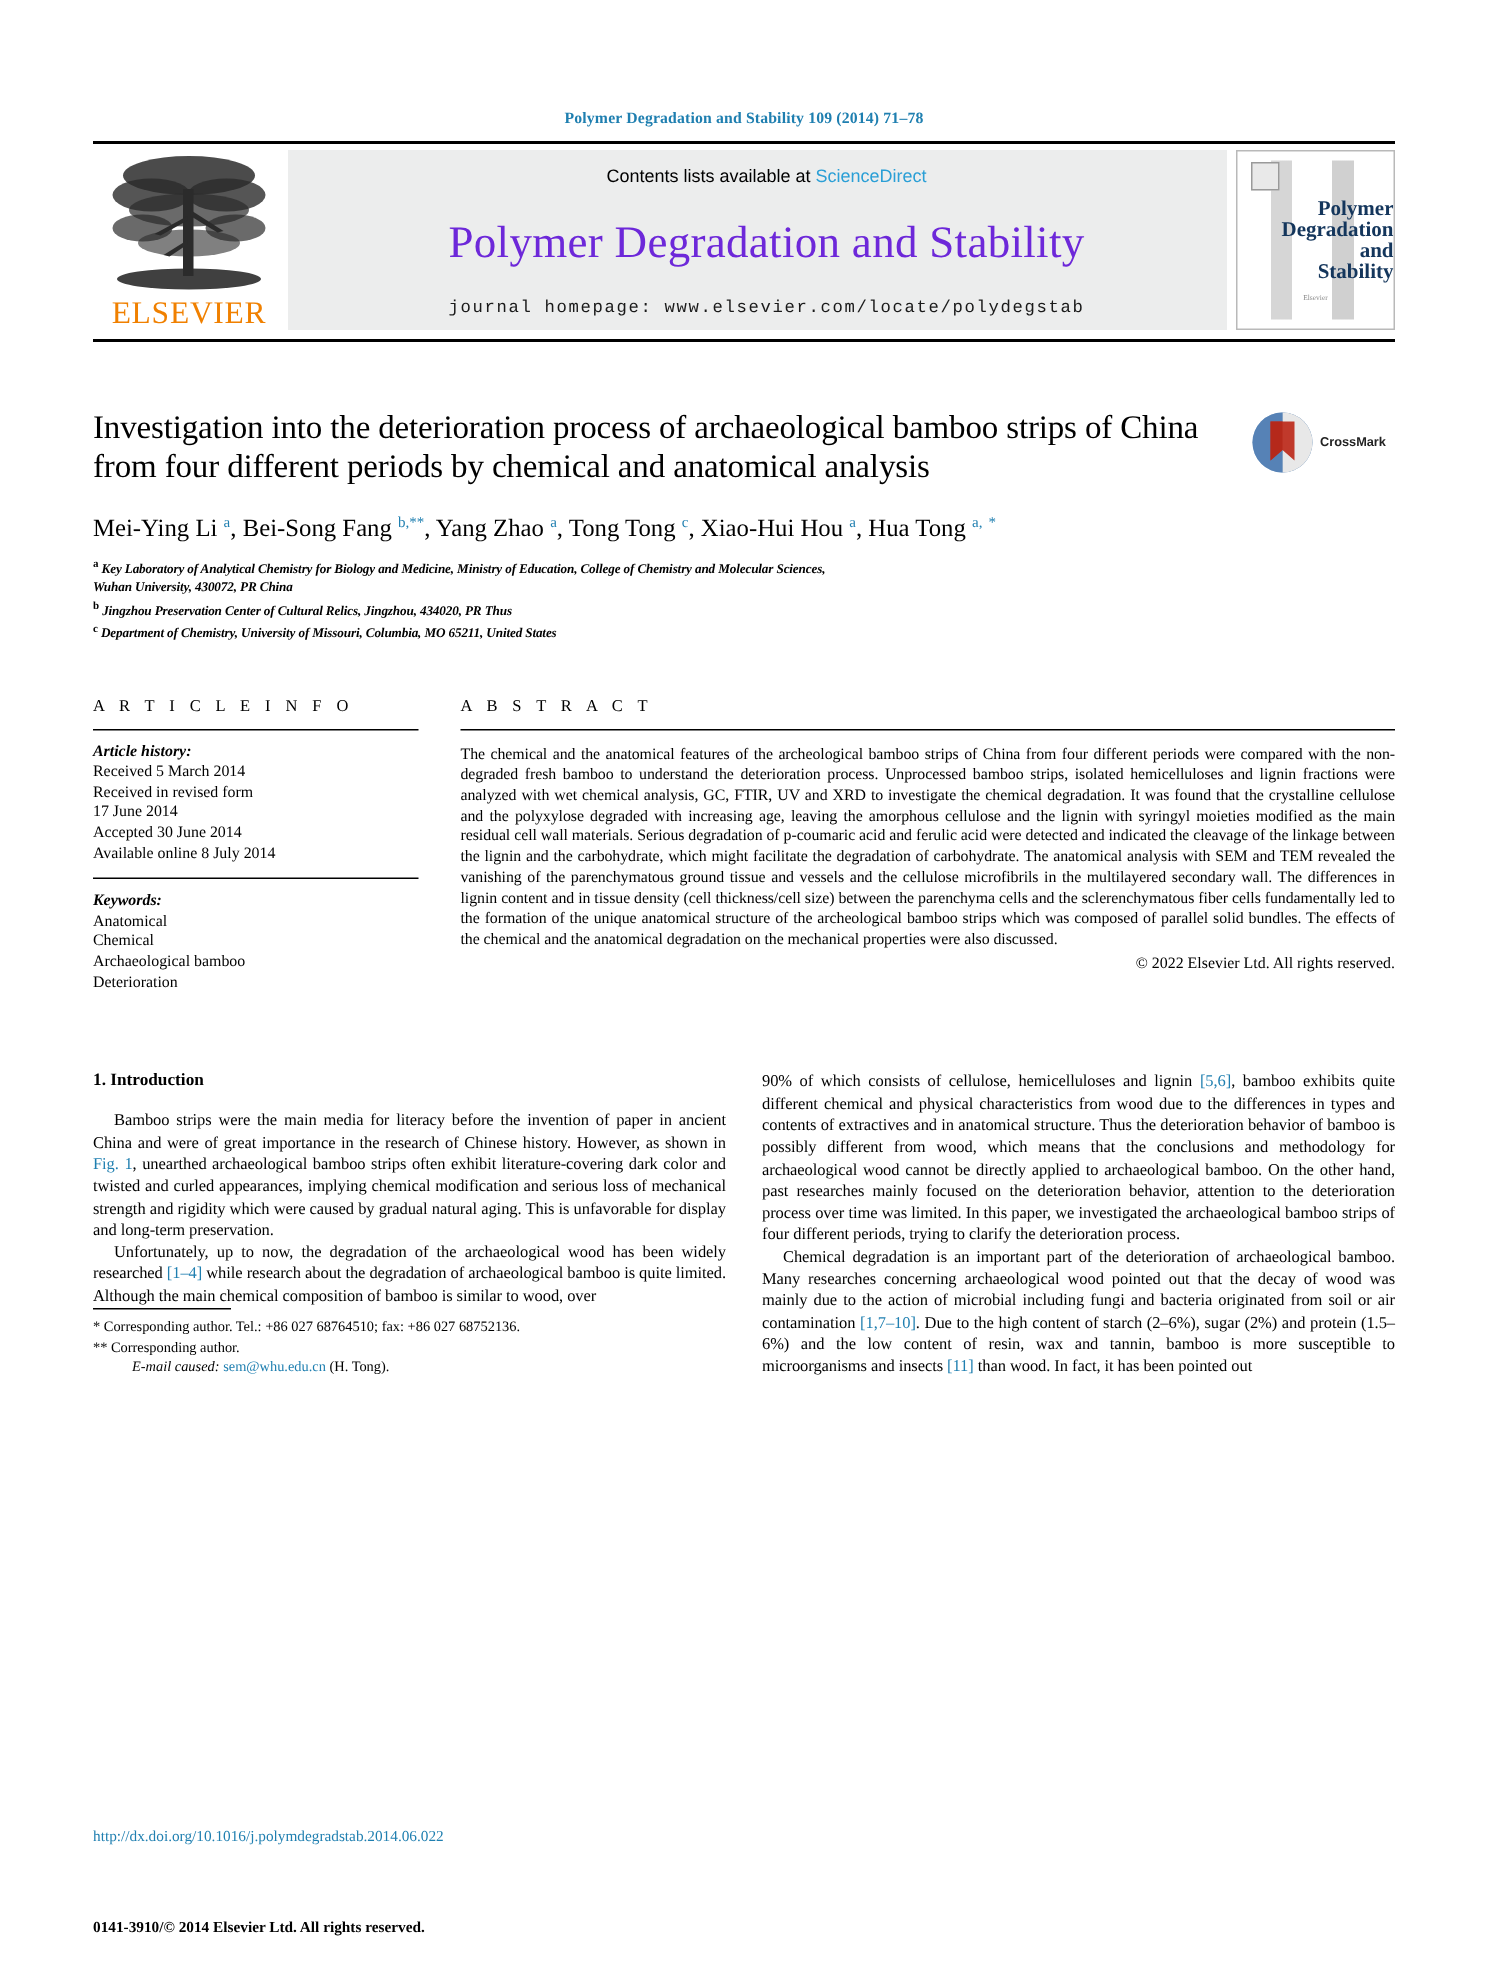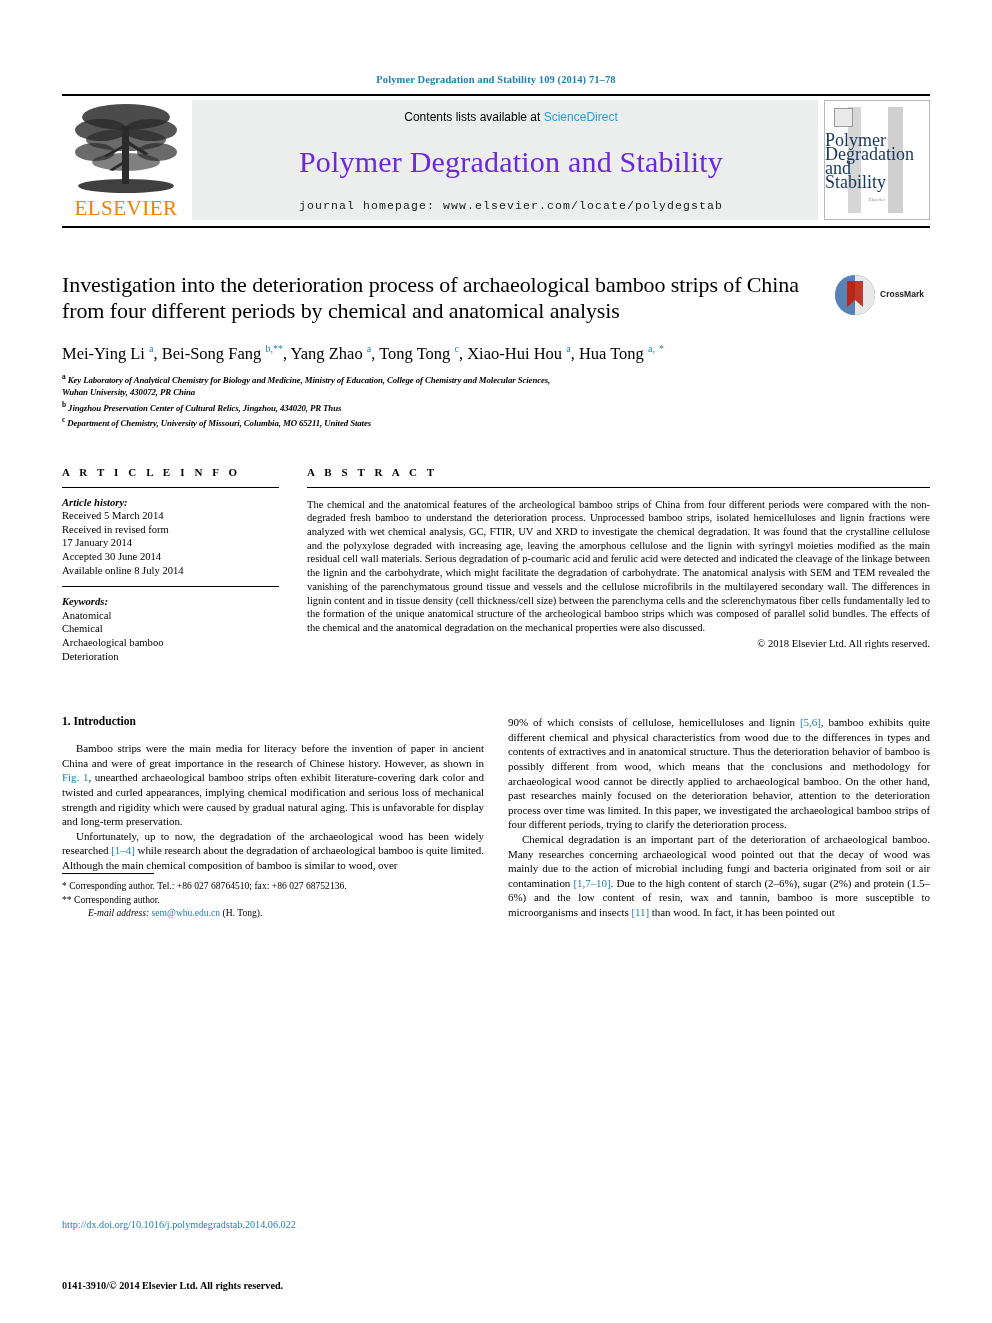--- a/index.html
+++ b/index.html
@@ -112,26 +112,26 @@
   .cover-elsevier {
     position: absolute;
     left: 9px; top: 7px;
     width: 17px; height: 17px;
     background: #e9e9e9;
     border: 1px solid #9a9a9a;
   }
   .cover-title {
     position: absolute;
     left: 0; right: 0; top: 32px;
-    text-align: left;
-    font-family: "Liberation Serif", serif;
-    font-size: 18px;
+    text-align: right;
+    font-family: "Liberation Serif", serif;
+    font-size: 14px;
     line-height: 14px;
     color: #14365c;
-    font-weight: normal;
+    font-weight: bold;
   }
   .cover-foot {
     position: absolute;
     left: 0; right: 0; bottom: 16px;
     text-align: center;
     font-size: 5px;
     color: #8a8a8a;
     line-height: 6px;
   }
   .mast-rule {
@@ -191,21 +191,21 @@
 
   
   .info-abs {
     display: flex;
     margin-top: 36px;
   }
   .col-info { flex: 0 0 245px; width: 245px; padding-right: 28px; box-sizing: border-box;}
   .col-abs  { flex: 1 1 auto; }
   .sec-head {
     font-family: "Liberation Serif", serif;
-    font-weight: bold;
+    font-weight: normal;
     font-size: 11px;
     letter-spacing: 3.6px;
   }
   .hr-thin { border-top: 1.2px solid #000; margin: 9px 0 8px 0; }
   .hr-thin-r { border-top: 1.2px solid #000; margin: 9px 0 10px 0; }
   .info-body { font-size: 10.6px; line-height: 13.6px; }
   .info-body .lab { font-style: italic; font-weight: bold; }
   .kw-block { margin-top: 0; }
   .abstract-text {
     font-size: 10.6px;
@@ -349,53 +349,53 @@
   </div>
 
   <div class="info-abs">
     <div class="col-info">
       <div class="sec-head">A R T I C L E   I N F O</div>
       <div class="hr-thin"></div>
       <div class="info-body">
         <div class="lab">Article history:</div>
         <div>Received 5 March 2014</div>
         <div>Received in revised form</div>
-        <div>17 January 2014</div>
+        <div>17 June 2014</div>
         <div>Accepted 30 June 2014</div>
         <div>Available online 8 July 2014</div>
       </div>
       <div class="hr-thin"></div>
       <div class="info-body kw-block">
         <div class="lab">Keywords:</div>
         <div>Anatomical</div>
         <div>Chemical</div>
         <div>Archaeological bamboo</div>
         <div>Deterioration</div>
       </div>
     </div>
 
     <div class="col-abs">
       <div class="sec-head">A B S T R A C T</div>
       <div class="hr-thin-r"></div>
       <div class="abstract-text">The chemical and the anatomical features of the archeological bamboo strips of China from four different periods were compared with the non-degraded fresh bamboo to understand the deterioration process. Unprocessed bamboo strips, isolated hemicelluloses and lignin fractions were analyzed with wet chemical analysis, GC, FTIR, UV and XRD to investigate the chemical degradation. It was found that the crystalline cellulose and the polyxylose degraded with increasing age, leaving the amorphous cellulose and the lignin with syringyl moieties modified as the main residual cell wall materials. Serious degradation of p-coumaric acid and ferulic acid were detected and indicated the cleavage of the linkage between the lignin and the carbohydrate, which might facilitate the degradation of carbohydrate. The anatomical analysis with SEM and TEM revealed the vanishing of the parenchymatous ground tissue and vessels and the cellulose microfibrils in the multilayered secondary wall. The differences in lignin content and in tissue density (cell thickness/cell size) between the parenchyma cells and the sclerenchymatous fiber cells fundamentally led to the formation of the unique anatomical structure of the archeological bamboo strips which was composed of parallel solid bundles. The effects of the chemical and the anatomical degradation on the mechanical properties were also discussed.</div>
-      <div class="copyright">© 2018 Elsevier Ltd. All rights reserved.</div>
+      <div class="copyright">© 2022 Elsevier Ltd. All rights reserved.</div>
     </div>
   </div>
 
   <div class="body-cols">
     <div class="bcol">
       <div class="bh">1.  Introduction</div>
       <p class="bp">Bamboo strips were the main media for literacy before the invention of paper in ancient China and were of great importance in the research of Chinese history. However, as shown in <span class="ref">Fig. 1</span>, unearthed archaeological bamboo strips often exhibit literature-covering dark color and twisted and curled appearances, implying chemical modification and serious loss of mechanical strength and rigidity which were caused by gradual natural aging. This is unfavorable for display and long-term preservation.</p>
       <p class="bp">Unfortunately, up to now, the degradation of the archaeological wood has been widely researched <span class="ref">[1–4]</span> while research about the degradation of archaeological bamboo is quite limited. Although the main chemical composition of bamboo is similar to wood, over</p>
 
       <div class="footnotes">
         <div class="fn-rule"></div>
         <div class="fn">* Corresponding author. Tel.: +86 027 68764510; fax: +86 027 68752136.</div>
         <div class="fn">** Corresponding author.</div>
-        <div class="fn-email"><i>E-mail address:</i> <span class="link">sem@whu.edu.cn</span><span> (H. Tong).</span></div>
+        <div class="fn-email"><i>E-mail caused:</i> <span class="link">sem@whu.edu.cn</span><span> (H. Tong).</span></div>
       </div>
     </div>
 
     <div class="bcol">
       <p class="bp" style="text-indent:0">90% of which consists of cellulose, hemicelluloses and lignin <span class="ref">[5,6]</span>, bamboo exhibits quite different chemical and physical characteristics from wood due to the differences in types and contents of extractives and in anatomical structure. Thus the deterioration behavior of bamboo is possibly different from wood, which means that the conclusions and methodology for archaeological wood cannot be directly applied to archaeological bamboo. On the other hand, past researches mainly focused on the deterioration behavior, attention to the deterioration process over time was limited. In this paper, we investigated the archaeological bamboo strips of four different periods, trying to clarify the deterioration process.</p>
       <p class="bp">Chemical degradation is an important part of the deterioration of archaeological bamboo. Many researches concerning archaeological wood pointed out that the decay of wood was mainly due to the action of microbial including fungi and bacteria originated from soil or air contamination <span class="ref">[1,7–10]</span>. Due to the high content of starch (2–6%), sugar (2%) and protein (1.5–6%) and the low content of resin, wax and tannin, bamboo is more susceptible to microorganisms and insects <span class="ref">[11]</span> than wood. In fact, it has been pointed out</p>
     </div>
   </div>
 
   <div class="doi-block">

